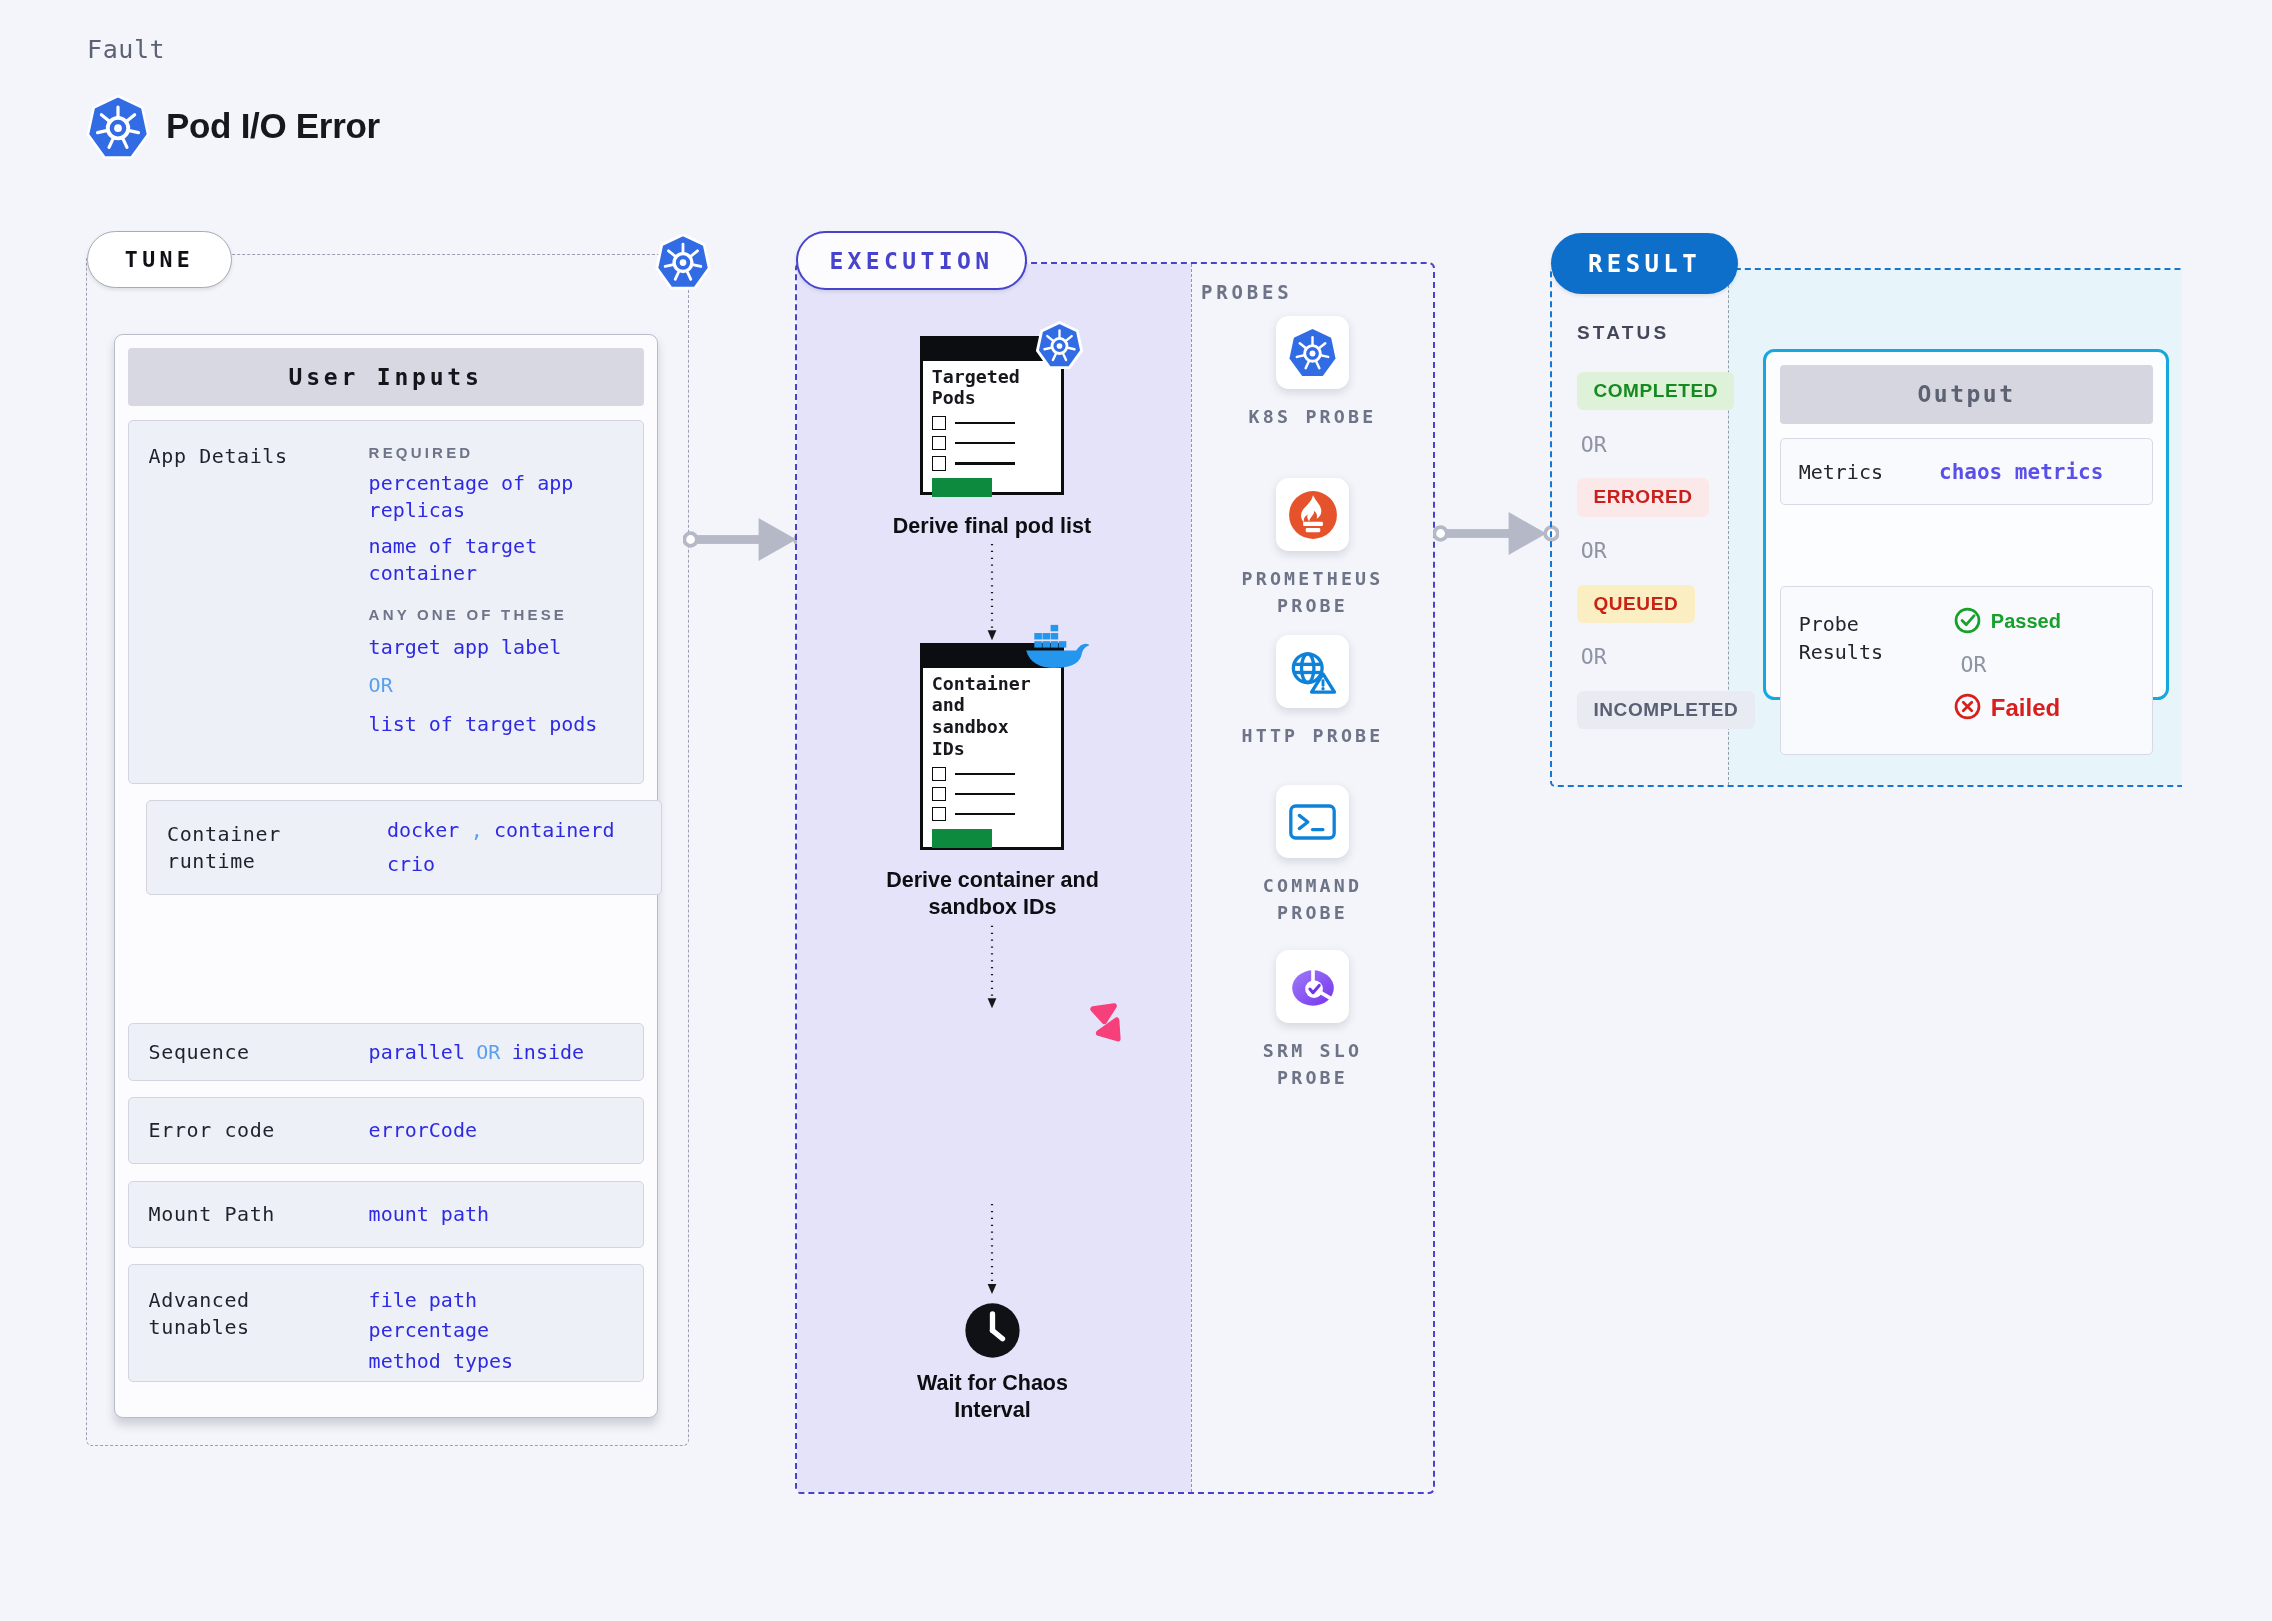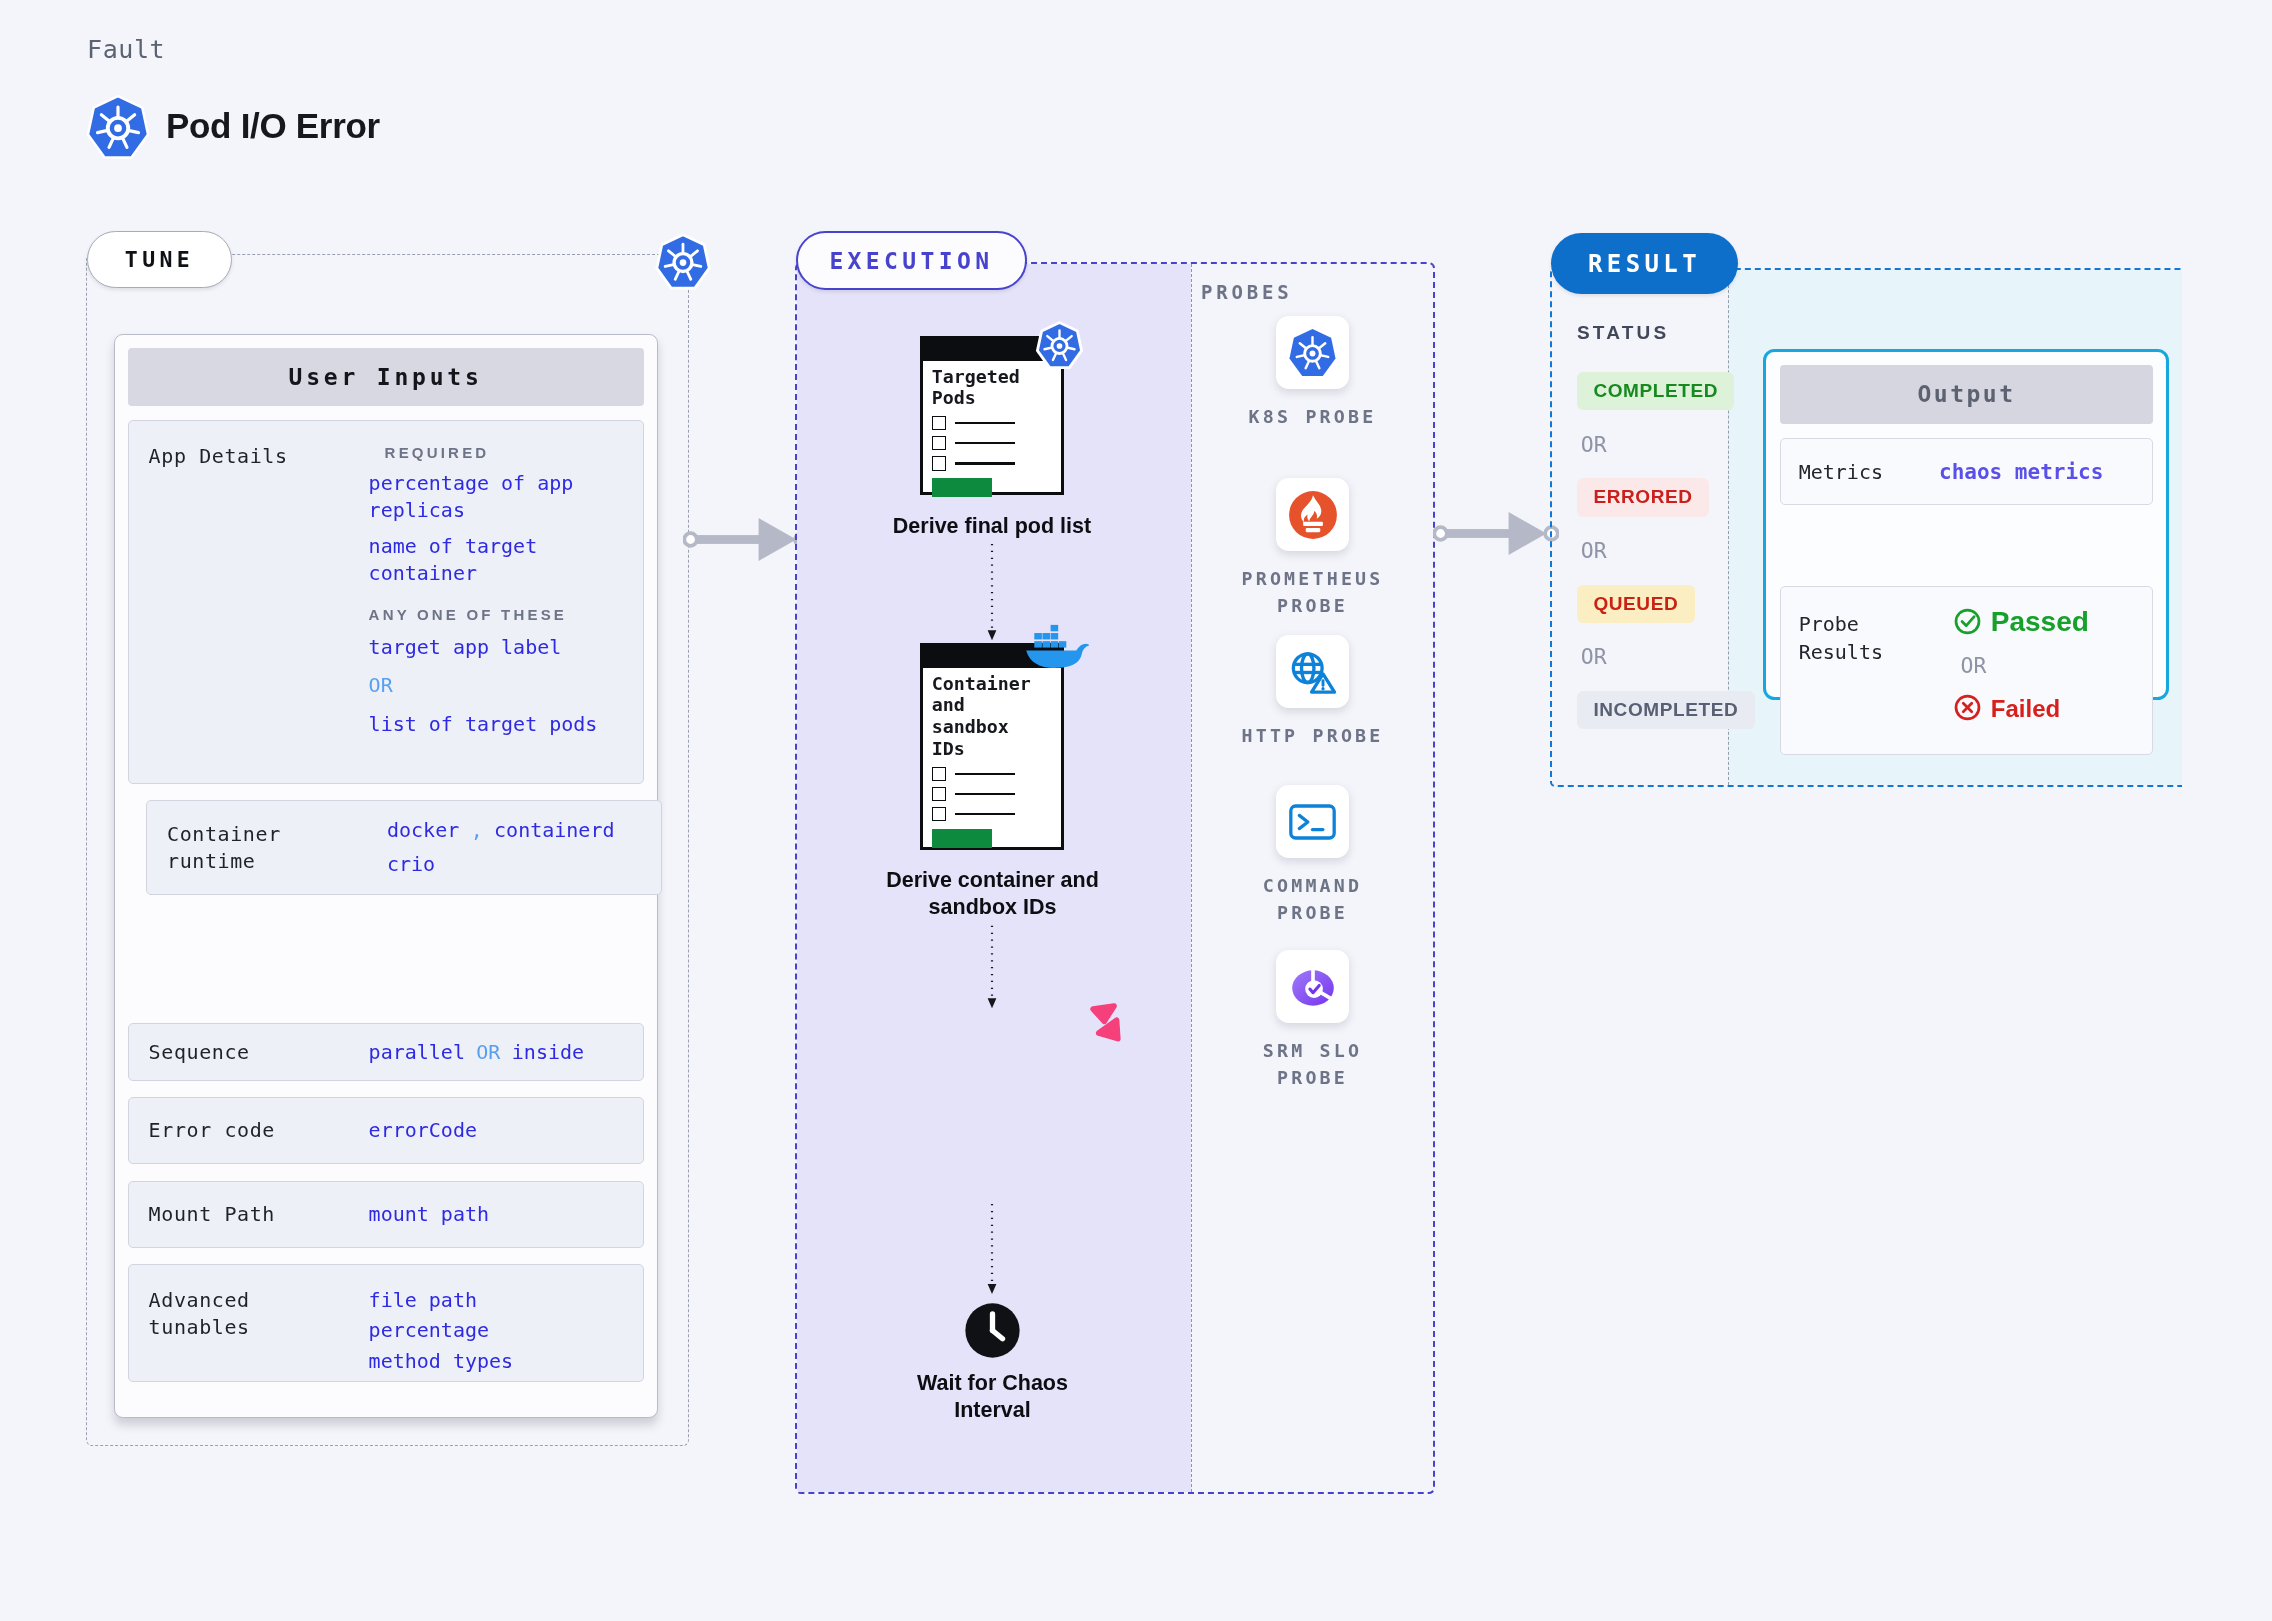--- a/index.html
+++ b/index.html
@@ -99,21 +99,21 @@
   .status-or{font-family:"DejaVu Sans Mono","Liberation Mono",monospace; font-size:21.5px; color:var(--gray-or); padding-left:3.8px;}
 
   .output-box{background:#fbfdff; border:3.2px solid var(--cyan-border); border-radius:11.4px;}
   .output-header{background:#d6d6e1; border-radius:3.8px; display:flex; align-items:center; justify-content:center;
                  font-family:"DejaVu Sans Mono","Liberation Mono",monospace; font-weight:700; font-size:23px;
                  letter-spacing:2.5px; color:#5d6273;}
   .output-row{background:#f8fafd; border:1.3px solid #d7dae4; border-radius:5px; position:relative;}
   .output-label{font-family:"DejaVu Sans Mono","Liberation Mono",monospace; font-size:20px; color:#23252e; line-height:1.4;}
   .metrics-value{font-family:"DejaVu Sans Mono","Liberation Mono",monospace; font-weight:600; font-size:21px; color:var(--metrics-blue);}
   .res-line{display:flex; align-items:center; gap:8.8px;}
-  .res-passed{font-weight:700; font-size:28px; color:var(--passed-green);}
+  .res-passed{font-weight:700; font-size:20px; color:var(--passed-green);}
   .res-failed{font-weight:700; font-size:24px; color:var(--failed-red);}
 </style>
 </head>
 <body>
 
 <div id="canvas">
 
   <div class="abs eyebrow" style="left:87px; top:35px;">Fault</div>
   <div class="abs" style="left:86px; top:94px; width:64px; height:67px;">
     <svg viewBox="0 0 100 104" width="64" height="67">
@@ -155,21 +155,21 @@
   </div>
 
   <div class="abs ui-card" style="left:114px; top:334px; width:544px; height:1084px;">
     <div class="abs ui-header" style="left:12.6px; top:12.6px; width:516px; height:58px;">
       <span>User Inputs</span>
     </div>
 
     <div class="abs row top" style="left:12.6px; top:85px; width:516px; height:364px;">
       <div class="row-label"><span>App Details</span></div>
       <div class="row-vals">
-        <div class="cap" style="margin-bottom:7.6px;margin-left:16px;">REQUIRED</div>
+        <div class="cap" style="margin-bottom:7.6px;">REQUIRED</div>
         <div class="val" style="margin-bottom:8.8px;">percentage of app replicas</div>
         <div class="val" style="margin-bottom:17.7px;">name of target container</div>
         <div class="cap" style="margin-bottom:8.8px;">ANY ONE OF THESE</div>
         <div class="val" style="margin-bottom:11.4px;">target app label</div>
         <div class="val or-inline" style="margin-bottom:11.4px;">OR</div>
         <div class="val">list of target pods</div>
       </div>
     </div>
 
     <div class="abs row" style="left:31px; top:465px; width:516px; height:95px;">

